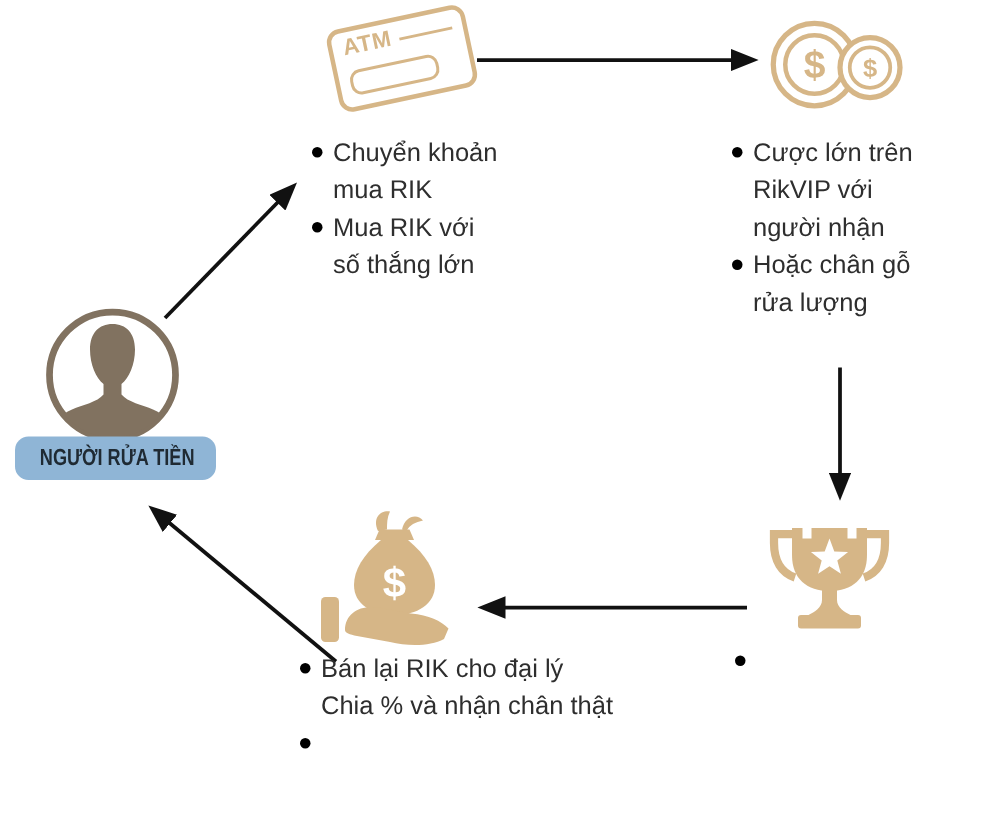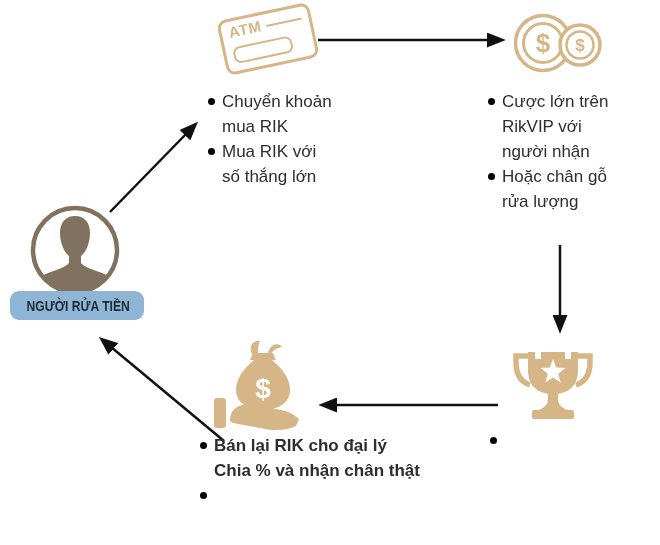--- a/index.html
+++ b/index.html
@@ -139,21 +139,21 @@
       </div>
     </div>
   </div>
 
   <div class="tblock" style="left:490px;top:428px;width:165px;">
     <div class="item">
       <span class="bullet"></span>
     </div>
   </div>
 
-  <div class="tblock" style="left:200px;top:433px;width:250px;font-weight:bold;">
+  <div class="tblock" style="left:200px;top:433px;width:250px;">
     <div class="item">
       <span class="bullet"></span>
       <div class="lines">
         <div>Bán lại RIK cho đại lý</div>
         <div>Chia % và nhận chân thật</div>
       </div>
     </div>
     <div class="item">
       <span class="bullet"></span>
     </div>

